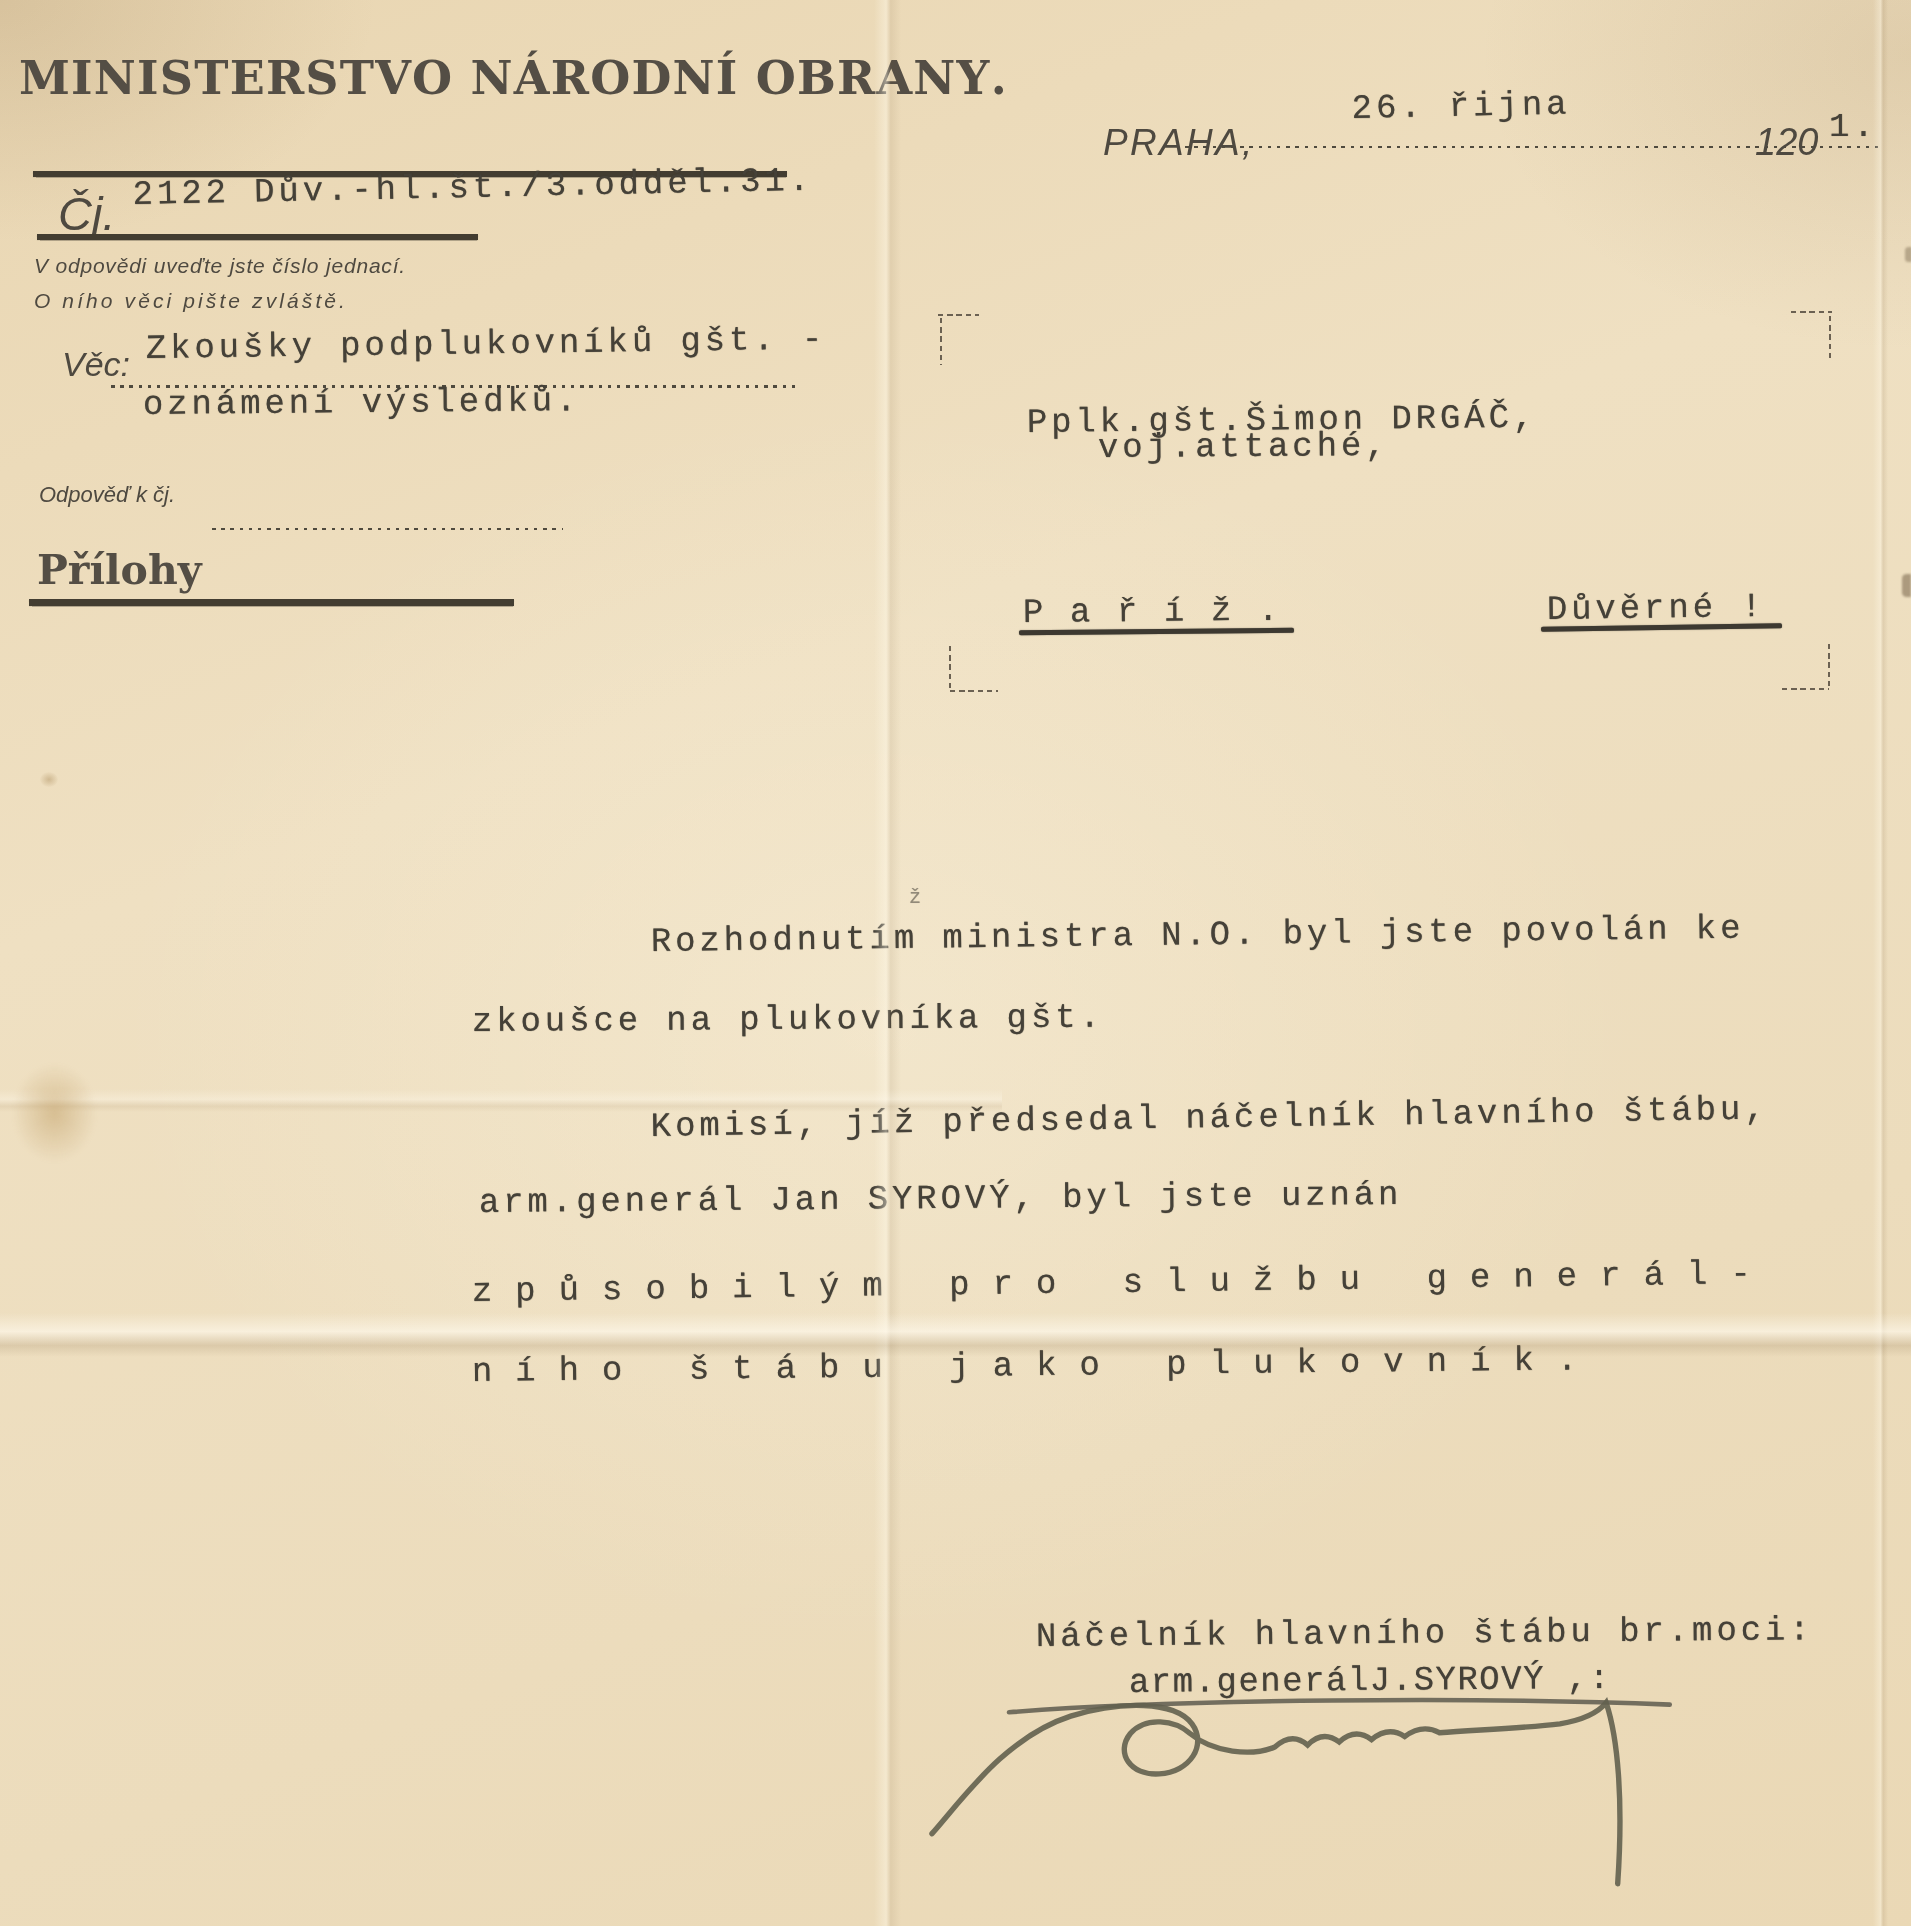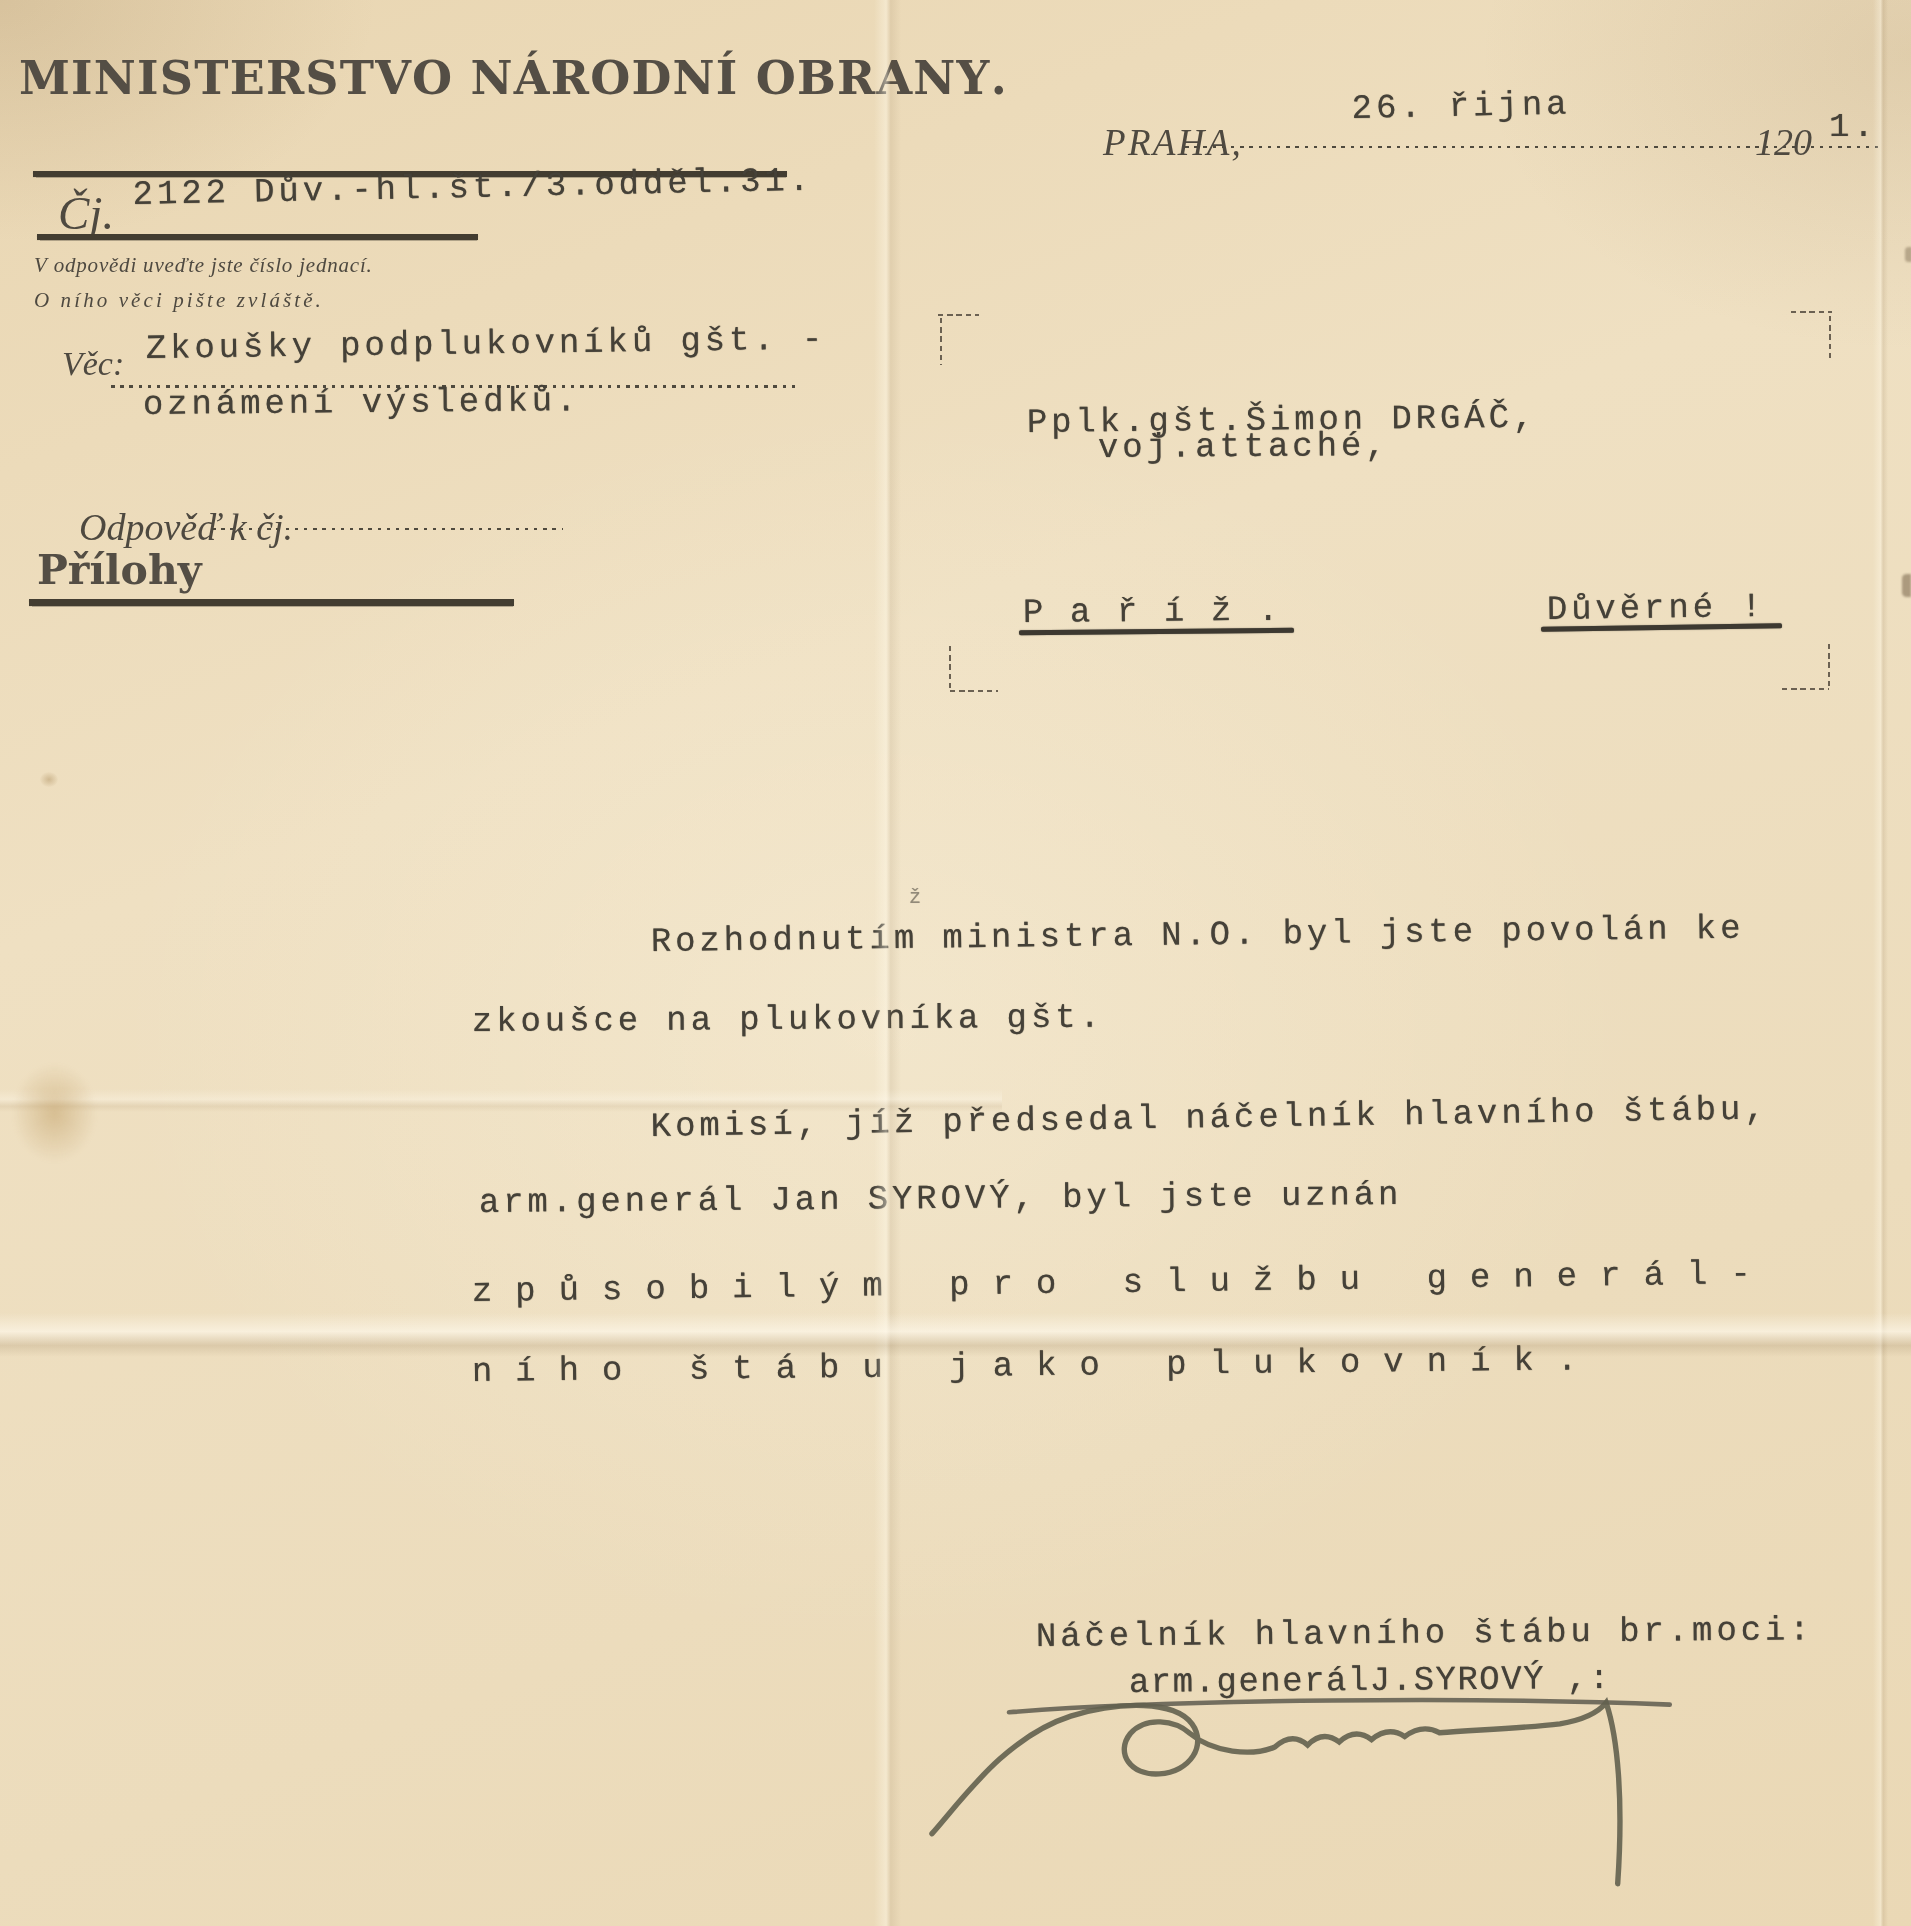--- a/index.html
+++ b/index.html
@@ -11,21 +11,21 @@
       radial-gradient(ellipse 925px 347px at 50% 100%, rgba(158,126,78,0.15), rgba(158,126,78,0) 70%),
       linear-gradient(160deg,#e9d6b2 0%,#efe0c2 28%,#ecdcbc 55%,#e8d4ae 100%);
     font-kerning:none;}
   .abs{position:absolute;}
   .typed{font-family:"Liberation Mono","DejaVu Sans Mono",monospace;color:#454138;
     font-size:34px;line-height:1;letter-spacing:3.9px;white-space:pre;
     text-shadow:0 0 0.8px rgba(62,58,50,0.55),0.4px 0.4px 0 rgba(62,58,50,0.18);}
   .typed-sp{letter-spacing:23px;}
   .print{font-family:"DejaVu Serif","Liberation Serif",serif;color:#544e45;line-height:1;white-space:pre;}
   .print-b{font-weight:700;text-align:right;}
-  .print-i{font-family:Liberation Serif, serif;font-style:italic;color:#4e4940;line-height:1;white-space:pre;}
+  .print-i{font-family:Liberation Sans, sans-serif;font-style:italic;color:#4e4940;line-height:1;white-space:pre;}
   .rule{background:#433d31;box-shadow:0 1.2px 0.8px rgba(67,61,49,0.35);}
   .dotted{height:2.7px;background:repeating-linear-gradient(90deg,#4f4a3e 0 3.5px,rgba(0,0,0,0) 3.5px 9.2px);}
   .dash-h{height:1.9px;background:repeating-linear-gradient(90deg,#6b6152 0 5.4px,rgba(0,0,0,0) 5.4px 9.2px);}
   .dash-v{width:1.9px;background:repeating-linear-gradient(180deg,#6b6152 0 5.4px,rgba(0,0,0,0) 5.4px 9.2px);}
   .u-typed{background:#3d3931;border-radius:1.9px;box-shadow:0 0 1.2px rgba(61,57,49,0.7);}
   .crease-h{left:0;width:100%;pointer-events:none;}
   .crease-v{top:0;height:100%;pointer-events:none;}
 </style>
 </head>
 <body>
@@ -40,21 +40,21 @@
   <div class="abs rule" style="left:37px;top:234px;width:441px;height:6.2px;"></div>
 
   <div class="abs print-i" style="left:34px;top:255px;font-size:21px;letter-spacing:0.8px;">V odpovědi uveďte jste číslo jednací.</div>
   <div class="abs print-i" style="left:34px;top:290px;font-size:21px;letter-spacing:3.1px;">O ního věci pište zvláště.</div>
 
   <div class="abs print-i" style="left:38px;top:347px;font-size:34px;margin-left:24px;">Věc:</div>
   <div class="abs typed" style="left:146px;top:332px;transform:rotate(-0.8deg);transform-origin:left bottom;">Zkoušky podplukovníků gšt. -</div>
   <div class="abs dotted" style="left:111px;top:385px;width:690px;"></div>
   <div class="abs typed" style="left:143px;top:388px;transform:rotate(-0.5deg);transform-origin:left bottom;">oznámení výsledků.</div>
 
-  <div class="abs print-i" style="left:39px;top:508px;font-size:38px;margin-left:40px;">Odpověď k čj.</div>
+  <div class="abs print-i" style="left:39px;top:484px;font-size:22px;">Odpověď k čj.</div>
   <div class="abs dotted" style="left:212px;top:528px;width:351px;height:2.3px;"></div>
 
   <div class="abs print print-b" style="left:37px;top:550px;font-size:41px;">Přílohy</div>
   <div class="abs rule" style="left:29px;top:599px;width:485px;height:6.5px;"></div>
 
   <div class="abs typed" style="left:1352px;top:92px;transform:rotate(-1.2deg);transform-origin:left bottom;">26. řijna</div>
   <div class="abs print-i" style="left:1103px;top:124px;font-size:37px;letter-spacing:2.3px;">PRAHA,</div>
   <div class="abs dotted" style="left:1185px;top:146px;width:693px;height:2.3px;"></div>
   <div class="abs print-i" style="left:1755px;top:123px;font-size:38px;">120</div>
   <div class="abs typed" style="left:1829px;top:110px;">1.</div>

